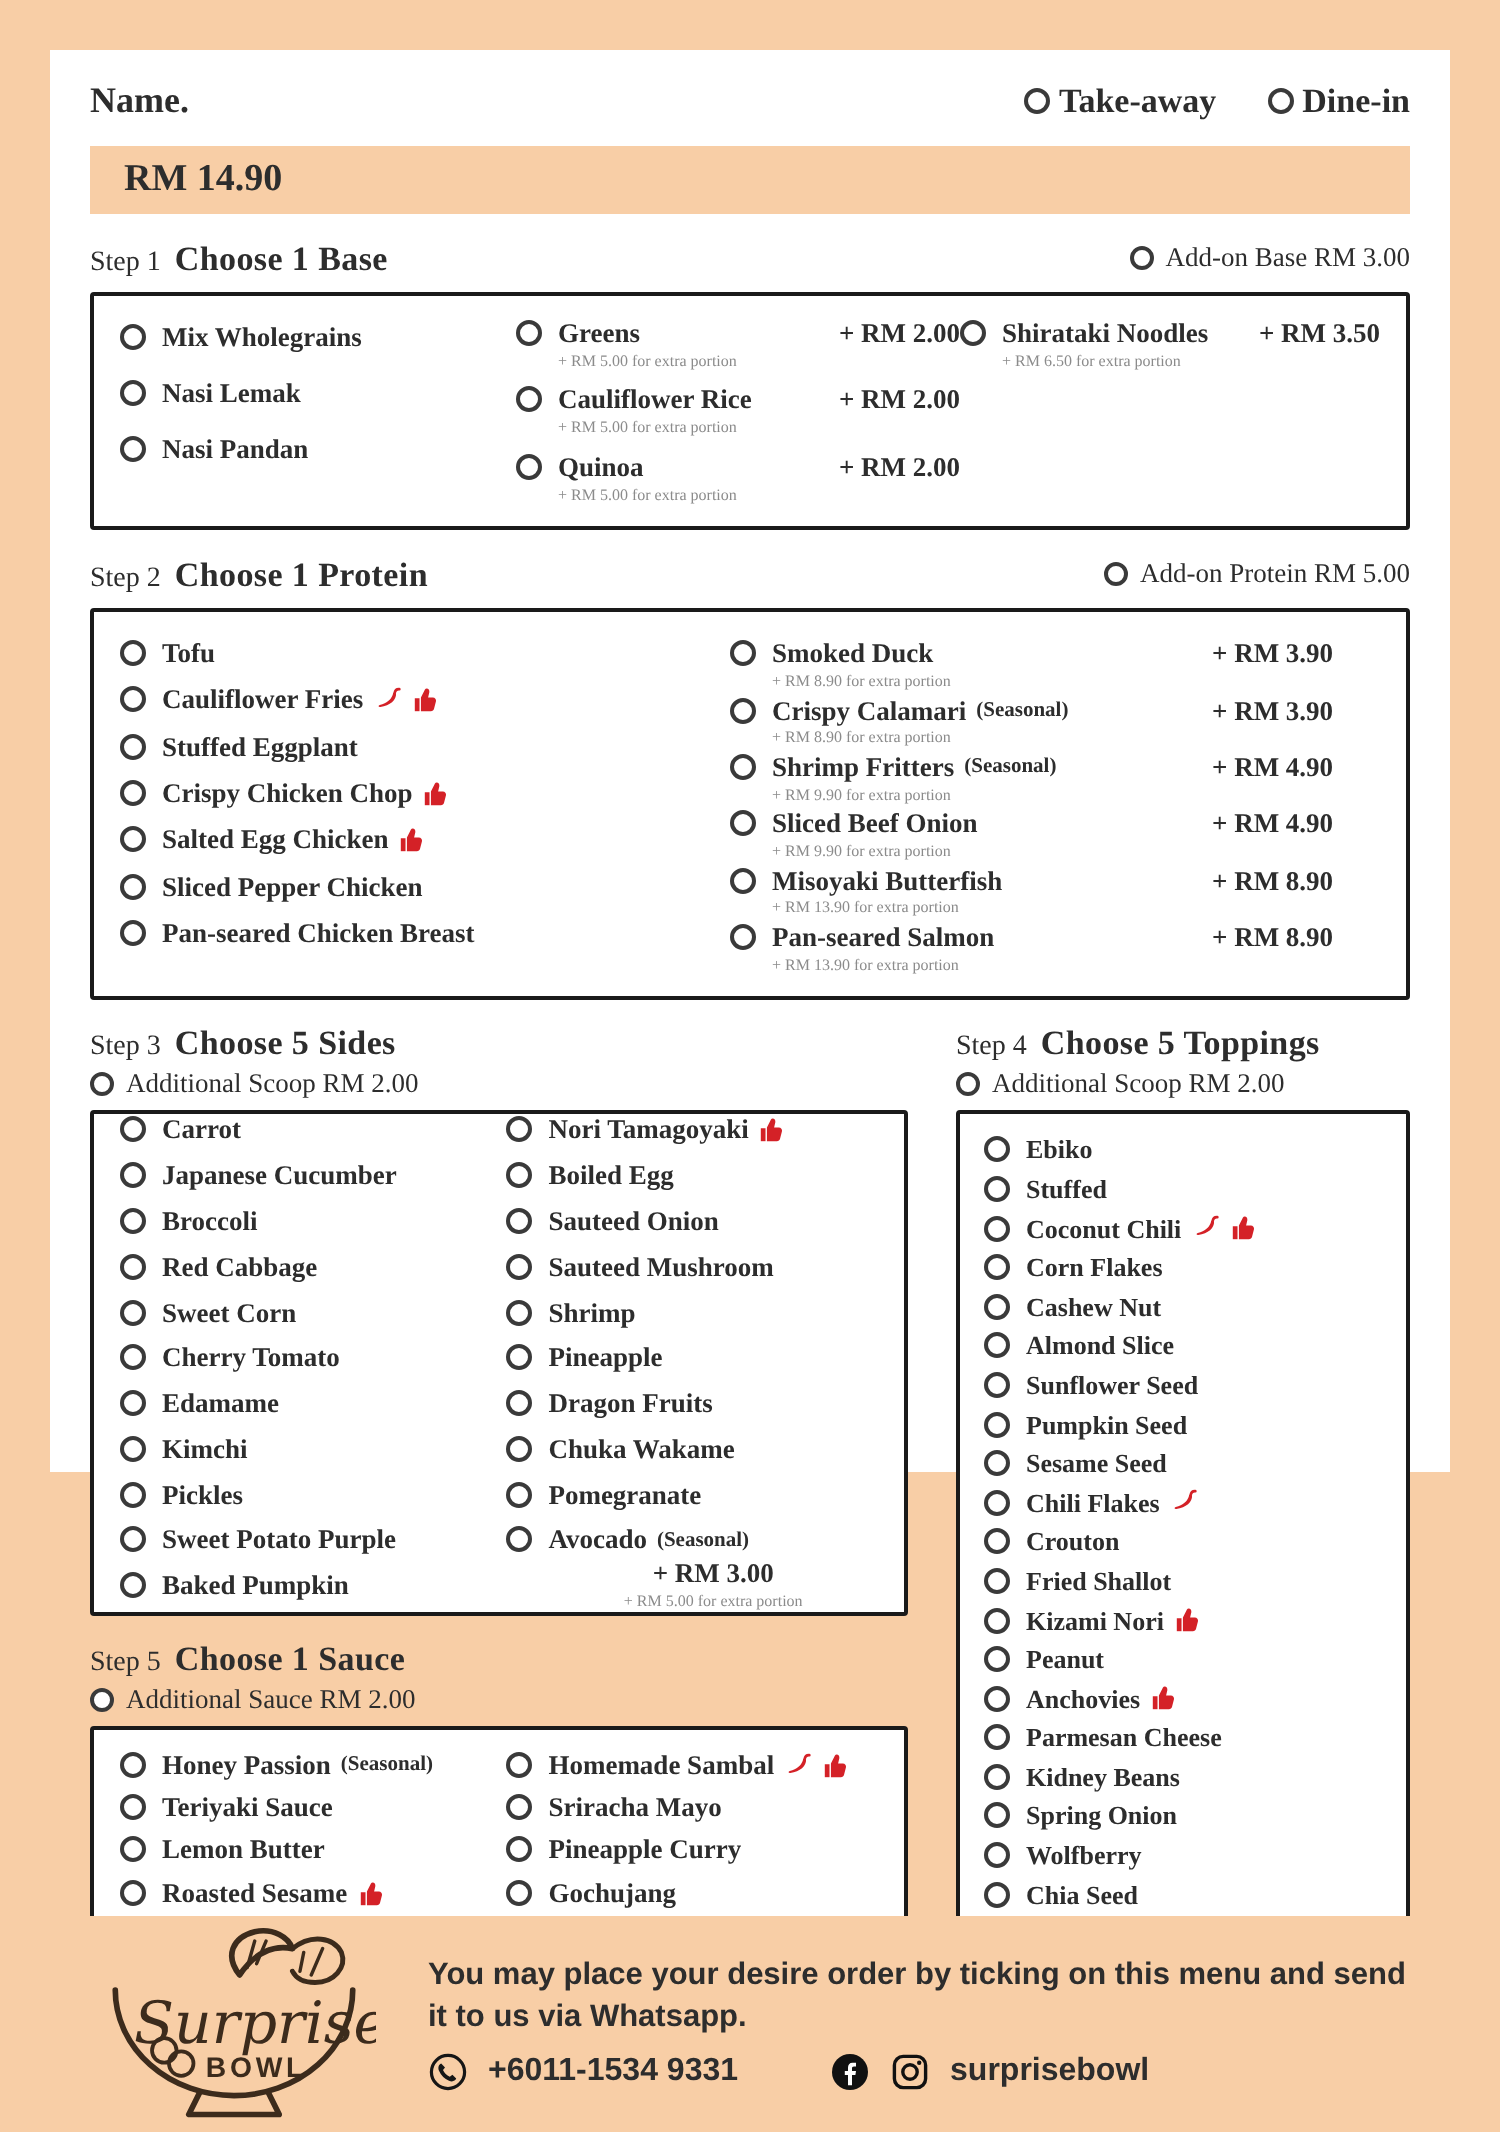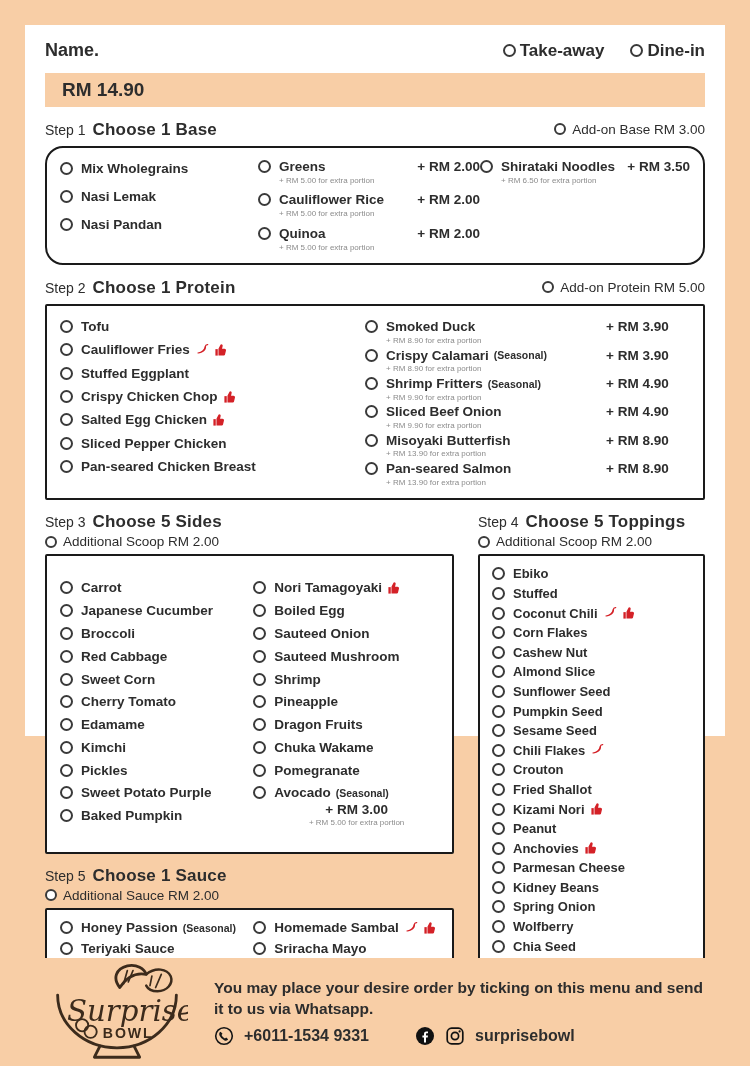--- a/index.html
+++ b/index.html
@@ -5,21 +5,21 @@
   :root{ --peach:#f8cea6; --red:#d42127; --ink:#2d2d2d; --note:#8b8b8b; }
   *{ box-sizing:border-box; }
   html,body{ margin:0; padding:0; }
   body{
     width:750px; height:1066px; position:relative; overflow:hidden;
     background:var(--peach); color:var(--ink);
     font-family:"Liberation Sans","DejaVu Sans",sans-serif;
   }
   .page{
     position:absolute; left:25px; top:25px; width:700px; height:711px;
-    background:#ffffff; padding:0 20px;
+    background:#ffffff; padding:0 20px;font-family:Liberation Serif, serif;
   }
   
   .name-row{ display:flex; justify-content:space-between; align-items:center; padding-top:15px; }
   .name-label{ font-size:18px; font-weight:bold; }
   .dine-options{ display:flex; gap:26px; align-items:center; }
   .dine-opt{ display:flex; align-items:center; gap:4px; font-size:17px; font-weight:bold; cursor:pointer; }
   
   .banner{
     margin-top:12px; background:var(--peach); height:34px;
     display:flex; align-items:center; justify-content:space-between; padding:0 17px;
@@ -49,33 +49,33 @@
   .item-main{ flex:1; min-width:0; }
   .item-line{ display:flex; align-items:center; gap:5px; flex-wrap:nowrap; }
   .item-label{ font-size:13.5px; font-weight:bold; line-height:1.17; white-space:nowrap; }
   .seasonal{ font-size:10.5px; font-weight:bold; white-space:nowrap; }
   .note{ font-size:8px; color:var(--note); line-height:1.2; margin-top:1px; white-space:nowrap; }
   .price{ font-size:13.5px; font-weight:bold; white-space:nowrap; }
   .price-below{ font-size:13.5px; font-weight:bold; margin-top:1px; }
   .icon{ display:inline-flex; width:14px; height:14px; }
   .icon svg{ width:100%; height:100%; }
   
-  #base-box{ padding:11px 13px; grid-template-columns:198px 222px 1fr;border-radius:18px; }
+  #base-box{ padding:11px 13px; grid-template-columns:198px 222px 1fr; }
   #base-box .col{ gap:7px; }
   #base-box .col1 .item{ margin-top:2px; margin-bottom:3px; }
   
   #protein-box{ padding:13px 13px 11px; grid-template-columns:305px 1fr; }
   #protein-box .col1{ gap:7.5px; }
   #protein-box .col2{ gap:2px; }
   #protein-box .col2 .price{ width:84px; text-align:left; }
   
   .lower{ display:flex; gap:24px; }
   .lower-left{ width:409px;text-align:center; }
   .lower-right{ flex:1; }
-  #sides-box{ padding:24px 13px; grid-template-columns:1.04fr 1fr; }
+  #sides-box{ padding:0 13px; grid-template-columns:1.04fr 1fr; }
   #sides-box .col{ gap:7px; }
   #toppings-box{ padding:10px 12px; }
   #toppings-box .col{ gap:4.4px; }
   #toppings-box .item-label{ font-size:13px; }
   #sauce-box{ padding:10px 13px 9px; grid-template-columns:1.04fr 1fr; }
   #sauce-box .col{ gap:5.5px; }
   
   .footer{
     position:absolute; left:0; top:958px; width:750px; height:108px;
     background:var(--peach); display:flex; align-items:center; gap:26px; padding-left:46px;

